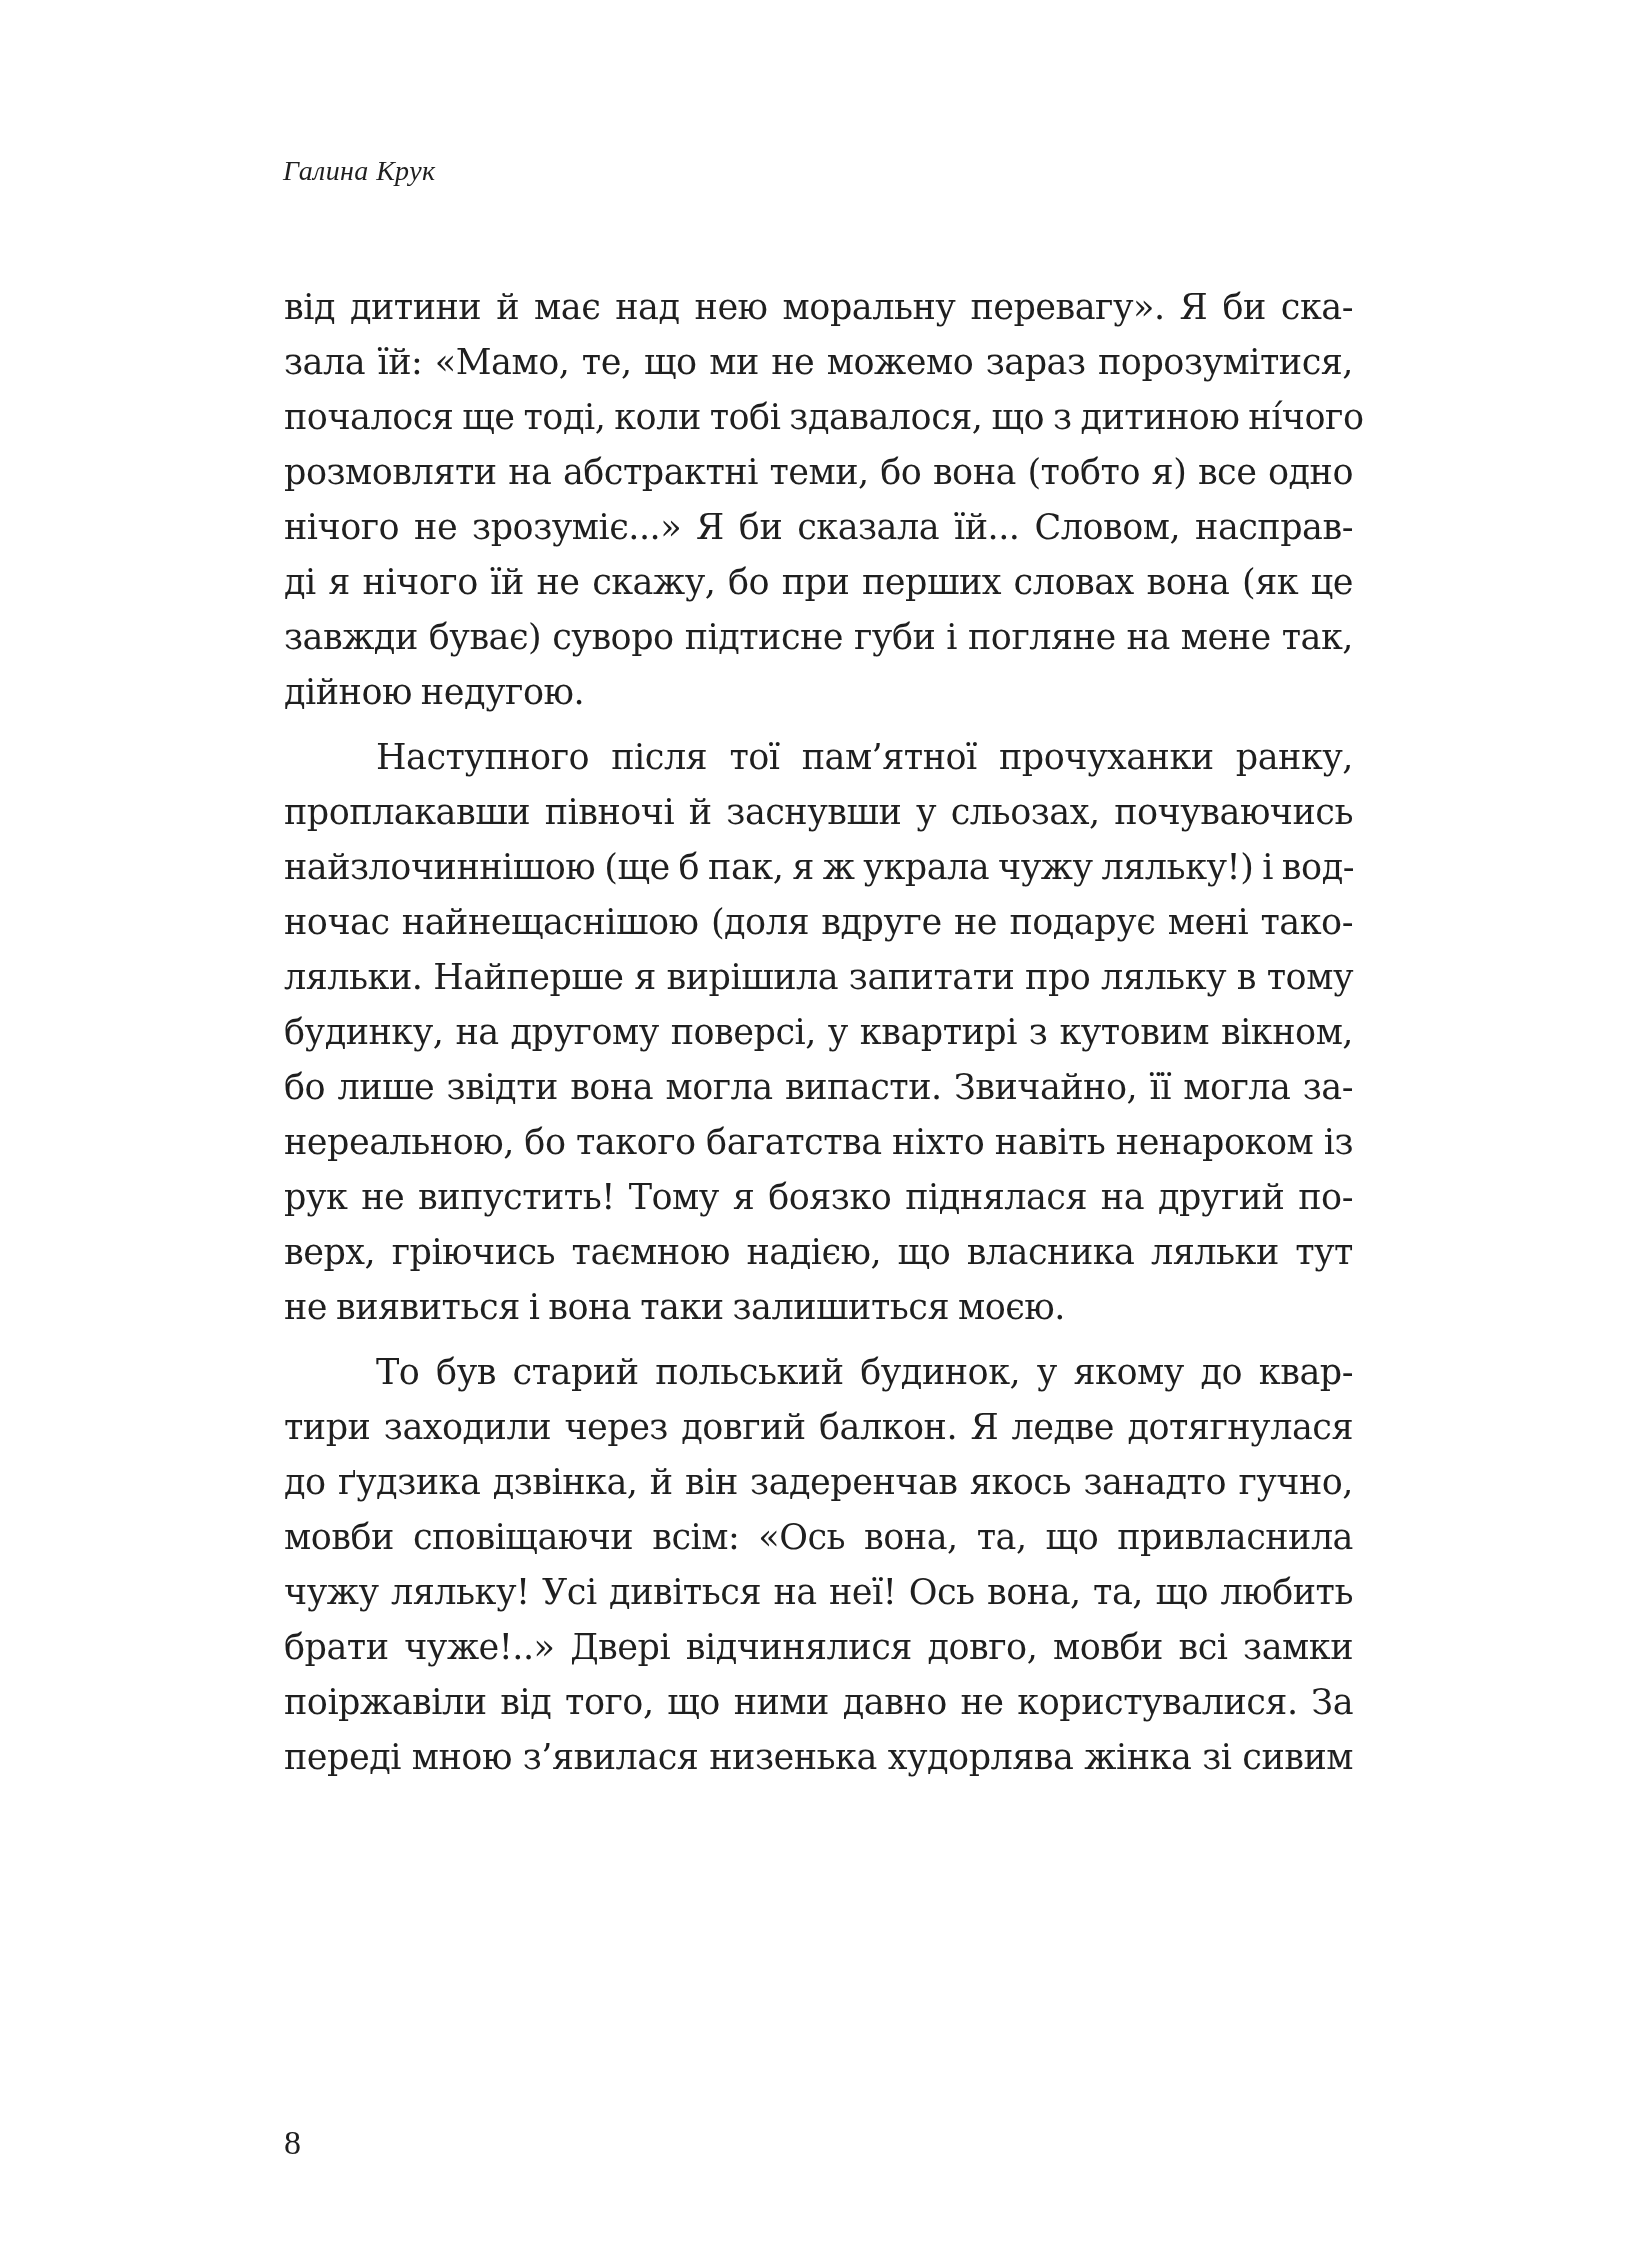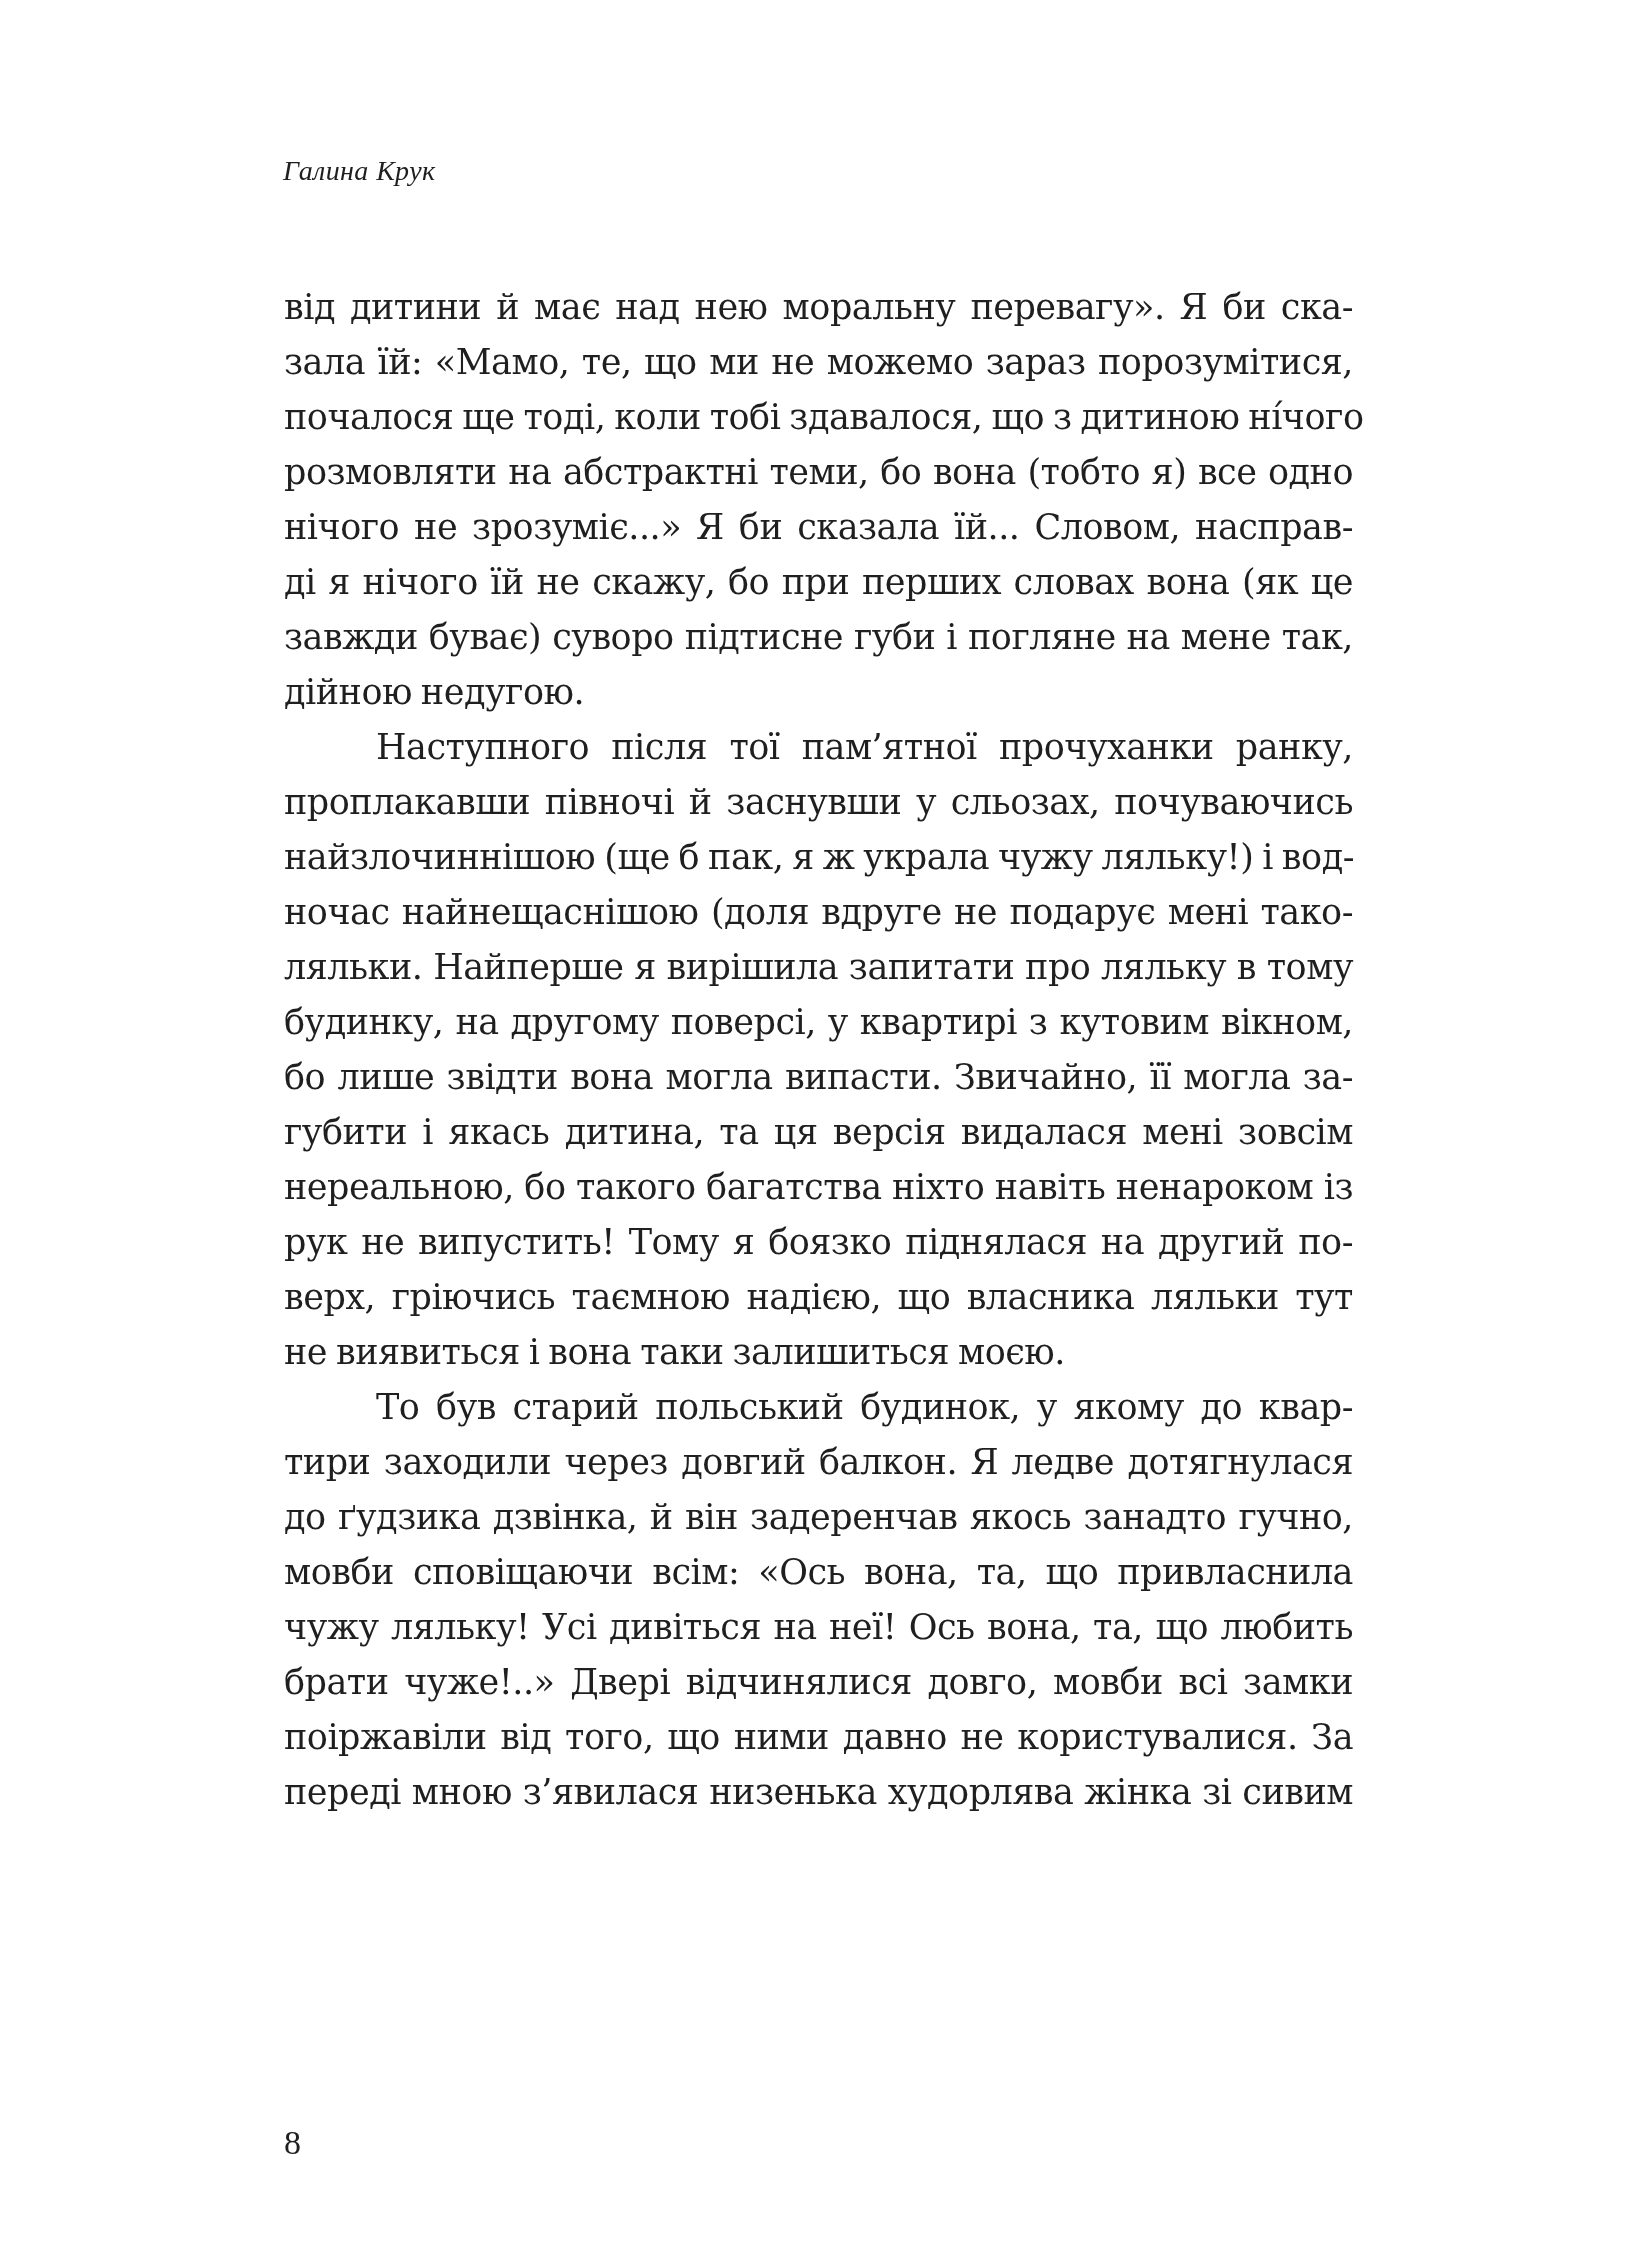--- a/index.html
+++ b/index.html
@@ -43,20 +43,21 @@
       transform-origin: left center;
       letter-spacing: -0.5px;
       word-spacing: -1.7px;
     }
     .line.last {
       text-align-last: left;
     }
     .line.indent {
       padding-left: 92px;
       box-sizing: border-box;
+      margin-top: 10px;
     }
     .folio {
       position: absolute;
       left: 284px;
       top: 2124px;
       font-family: "Liberation Serif", "DejaVu Serif", serif;
       font-size: 34px;
       line-height: 38px;
       color: #1f1f1f;
     }
@@ -80,21 +81,20 @@
   </div>
 
   <div>
     <span class="line indent">Наступного після тої пам’ятної прочуханки ранку,</span>
     <span class="line">проплакавши півночі й заснувши у сльозах, почуваючись</span>
     <span class="line">найзлочиннішою (ще б пак, я ж украла чужу ляльку!) і вод-</span>
     <span class="line">ночас найнещаснішою (доля вдруге не подарує мені тако-</span>
     <span class="line">ляльки. Найперше я вирішила запитати про ляльку в тому</span>
     <span class="line">будинку, на другому поверсі, у квартирі з кутовим вікном,</span>
     <span class="line">бо лише звідти вона могла випасти. Звичайно, її могла за-</span>
-    <span class="line">губити і якась дитина, та ця версія видалася мені зовсім</span>
     <span class="line">нереальною, бо такого багатства ніхто навіть ненароком із</span>
     <span class="line">рук не випустить! Тому я боязко піднялася на другий по-</span>
     <span class="line">верх, гріючись таємною надією, що власника ляльки тут</span>
     <span class="line last">не виявиться і вона таки залишиться моєю.</span>
   </div>
 
   <div>
     <span class="line indent">То був старий польський будинок, у якому до квар-</span>
     <span class="line">тири заходили через довгий балкон. Я ледве дотягнулася</span>
     <span class="line">до ґудзика дзвінка, й він задеренчав якось занадто гучно,</span>

